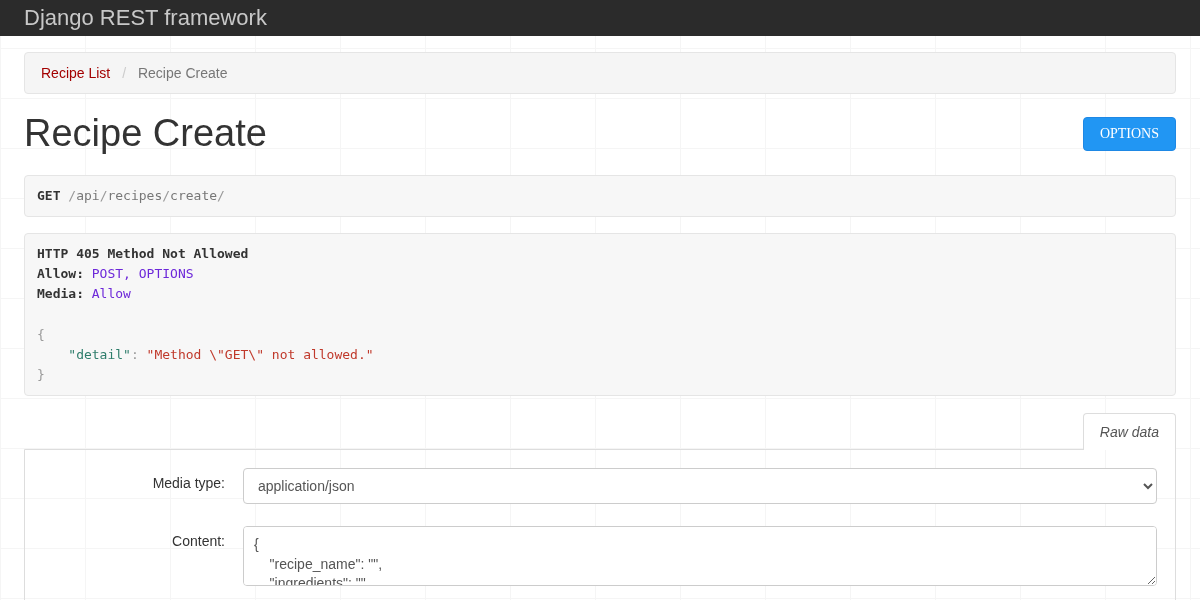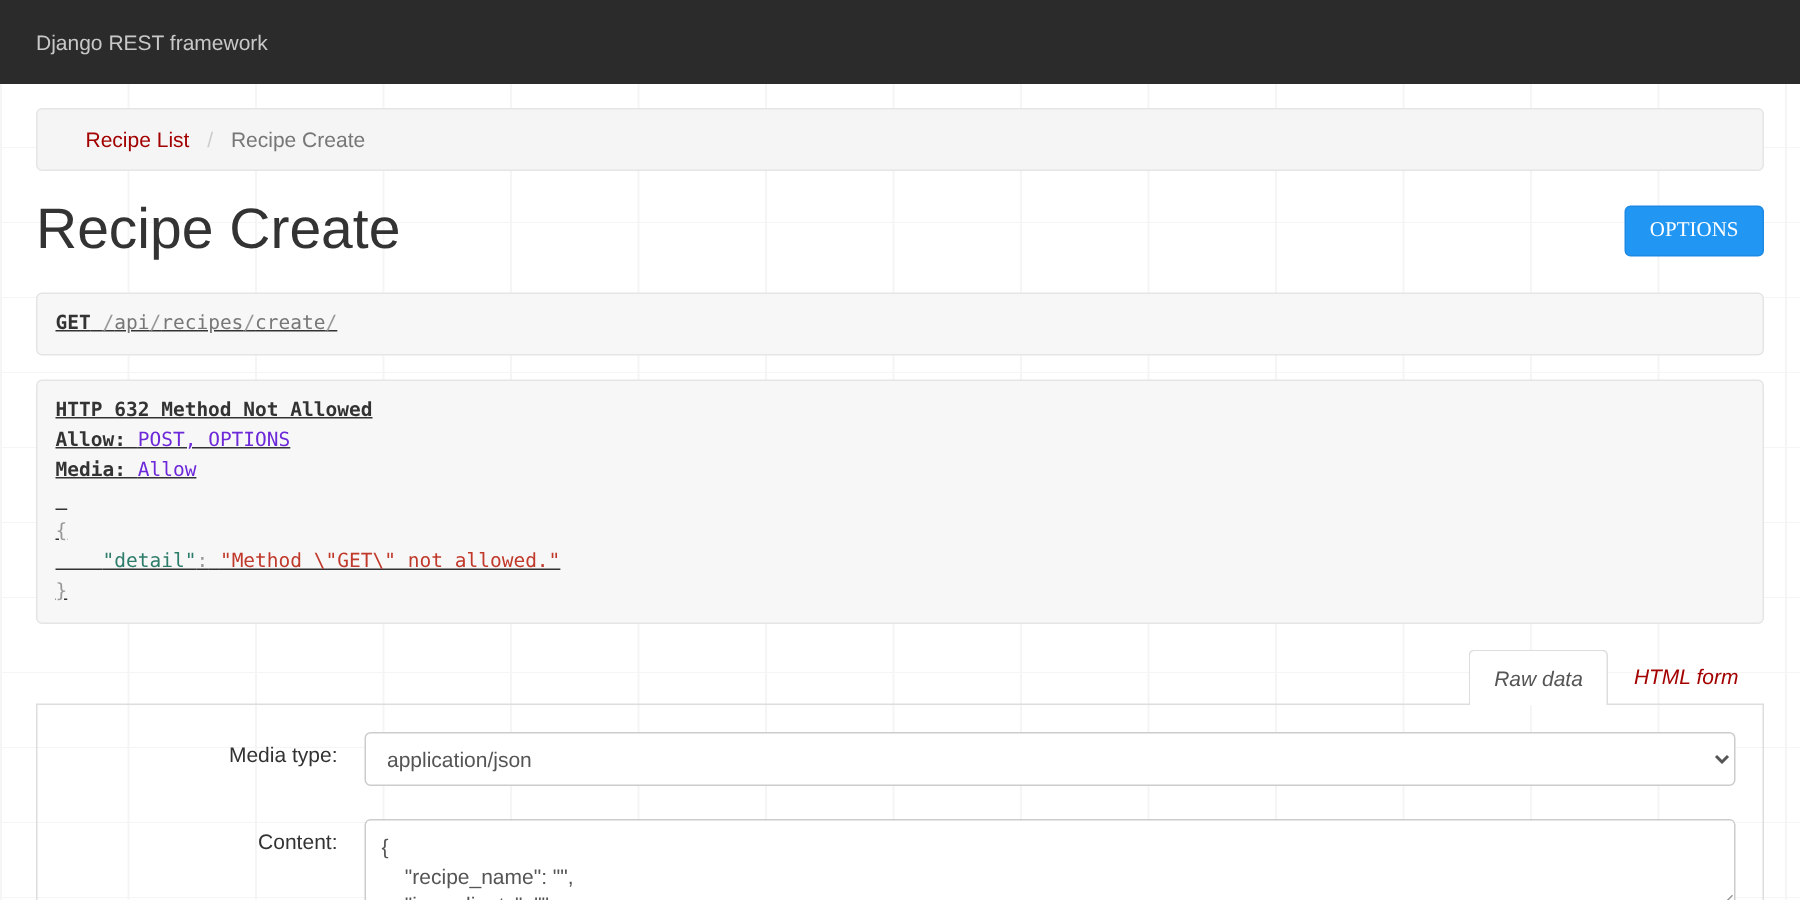--- a/index.html
+++ b/index.html
@@ -9,37 +9,37 @@
   color: #333;
   background: #fff;
   background-image:
     linear-gradient(#f5f5f5 1px, transparent 1px),
     linear-gradient(90deg, #f5f5f5 1px, transparent 1px);
   background-size: 85px 50px;
   background-position: 0 48px;
 }
 .navbar {
   background: #2b2b2b;
-  height: 56px;
+  height: 36px;
   display: flex;
   align-items: center;
   padding: 0 24px;
   color: #c8c8c8;
-  font-size: 14px;
+  font-size: 22px;
 }
 .container { padding: 0 24px; }
 .breadcrumb {
   background: #f5f5f5;
   border: 1px solid #e5e5e5;
   border-radius: 4px;
   padding: 12px 16px;
   margin-top: 16px;
   color: #999;
 }
-.breadcrumb a { color: #A30000; text-decoration: none; margin-left: 16px; }
+.breadcrumb a { color: #A30000; text-decoration: none; }
 .breadcrumb .sep { color: #ccc; margin: 0 8px; }
 .breadcrumb .current { color: #777; }
 .titlebar {
   display: flex;
   justify-content: space-between;
   align-items: center;
   margin: 18px 0 20px 0;
 }
 .titlebar h1 { font-size: 38px; font-weight: 500; }
 .btn {
@@ -55,21 +55,20 @@
 .reqbox, .respbox {
   background: #f7f7f7;
   border: 1px solid #e5e5e5;
   border-radius: 4px;
   padding: 10px 12px;
   font-family: Menlo, Consolas, monospace;
   font-size: 13px;
   color: #333;
   margin-bottom: 16px;
   line-height: 1.55;
-  text-decoration: underline;
 }
 .tok-method { color: #333; font-weight: 600; }
 .tok-punct { color: #999; }
 .tok-path { color: #777; }
 .tok-key { color: #333; font-weight: 600; }
 .tok-hval { color: #6d28d9; }
 .tok-brace { color: #999; }
 .tok-jkey { color: #2e7d6b; }
 .tok-str { color: #c0392b; }
 .tabs {
@@ -143,32 +142,31 @@
     <h1>Recipe Create</h1>
     <button class="btn">OPTIONS</button>
   </div>
 
   <div class="reqbox">
     <span class="tok-method">GET</span>
     <span class="tok-punct"> /</span><span class="tok-path">api</span><span class="tok-punct">/</span><span class="tok-path">recipes</span><span class="tok-punct">/</span><span class="tok-path">create</span><span class="tok-punct">/</span>
   </div>
 
   <div class="respbox">
-    <div><span class="tok-key">HTTP 632 Method Not Allowed</span></div>
+    <div><span class="tok-key">HTTP 405 Method Not Allowed</span></div>
     <div><span class="tok-key">Allow:</span> <span class="tok-hval">POST, OPTIONS</span></div>
     <div><span class="tok-key">Media:</span> <span class="tok-hval">Allow</span></div>
     <div>&nbsp;</div>
     <div><span class="tok-brace">{</span></div>
     <div>&nbsp;&nbsp;&nbsp;&nbsp;<span class="tok-jkey">"detail"</span><span class="tok-brace">:</span> <span class="tok-str">"Method \"GET\" not allowed."</span></div>
     <div><span class="tok-brace">}</span></div>
   </div>
 
   <div class="tabs">
     <div class="tab active">Raw data</div>
-    <div class="tab">HTML form</div>
   </div>
 
   <div class="formbox">
     <div class="formrow">
       <label>Media type:</label>
       <div class="field">
         <select>
           <option>application/json</option>
         </select>
       </div>

